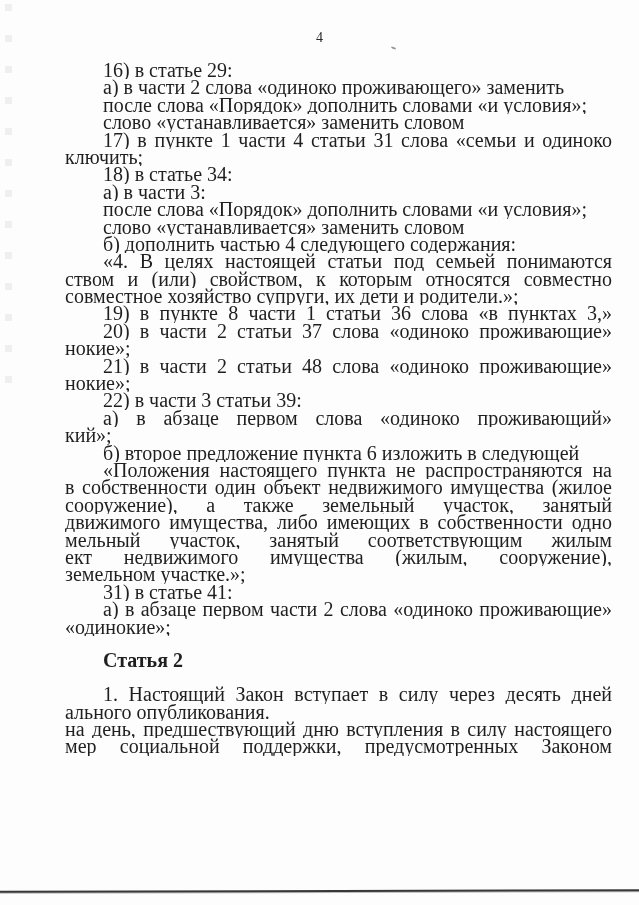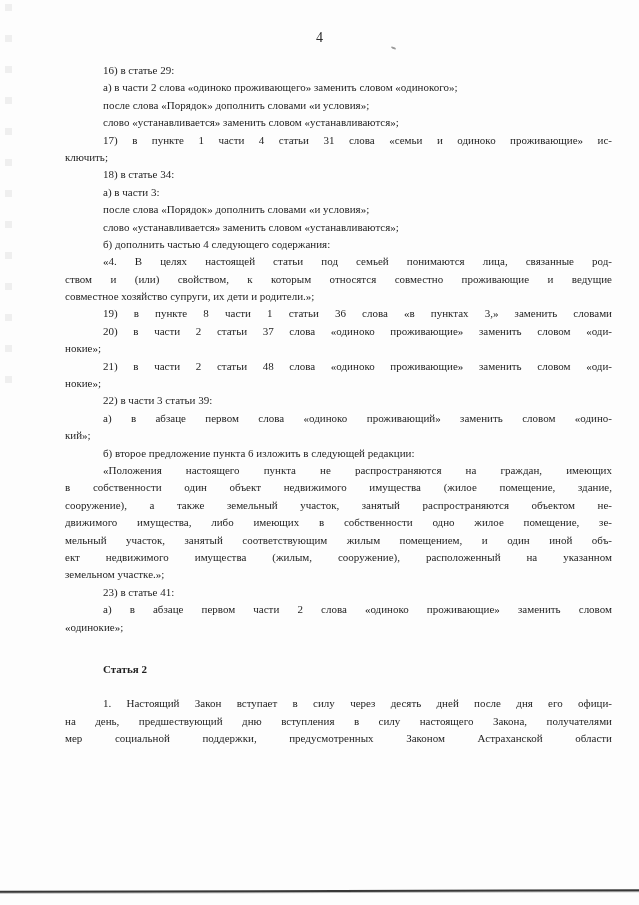--- a/index.html
+++ b/index.html
@@ -19,31 +19,31 @@
     width: 100%;
     text-align: center;
     font-size: 14px;
     color: #2a2a2a;
   }
   .doc-body {
     position: absolute;
     left: 65px;
     top: 62px;
     width: 547px;
-    font-size: 11px;
+    font-size: 20px;
     line-height: 17.4px;
   }
   .ln {
     height: 17.4px;
     overflow: hidden;
     white-space: normal;
   }
   .i { text-indent: 38px; }
   .j { text-align: justify; text-align-last: justify; text-justify: inter-word; }
-  .heading { font-weight: bold; margin-top: 25px; }
+  .heading { font-weight: bold; margin-top: 16px; }
   .first-after-heading { margin-top: 17px; }
   .edge-marks {
     position: absolute;
     left: 5px;
     top: 4px;
     width: 7px;
     height: 382px;
     background: repeating-linear-gradient(to bottom, #efefef 0px 7px, rgba(0,0,0,0) 7px 31px);
   }
   .speck {
@@ -101,26 +101,27 @@
     <div class="ln i j">а) в абзаце первом слова «одиноко проживающий» заменить словом «одино-</div>
     <div class="ln">кий»;</div>
     <div class="ln i">б) второе предложение пункта 6 изложить в следующей редакции:</div>
     <div class="ln i j">«Положения настоящего пункта не распространяются на граждан, имеющих</div>
     <div class="ln j">в собственности один объект недвижимого имущества (жилое помещение, здание,</div>
     <div class="ln j">сооружение), а также земельный участок, занятый распространяются объектом не-</div>
     <div class="ln j">движимого имущества, либо имеющих в собственности одно жилое помещение, зе-</div>
     <div class="ln j">мельный участок, занятый соответствующим жилым помещением, и один иной объ-</div>
     <div class="ln j">ект недвижимого имущества (жилым, сооружение), расположенный на указанном</div>
     <div class="ln">земельном участке.»;</div>
-    <div class="ln i">23) в статье 41:</div>
+    <div class="ln i">31) в статье 41:</div>
     <div class="ln i j">а) в абзаце первом части 2 слова «одиноко проживающие» заменить словом</div>
     <div class="ln">«одинокие»;</div>
 
     <div class="ln i heading">Статья 2</div>
 
     <div class="ln i j first-after-heading">1. Настоящий Закон вступает в силу через десять дней после дня его офици-</div>
+    <div class="ln">ального опубликования.</div>
     <div class="ln j">на день, предшествующий дню вступления в силу настоящего Закона, получателями</div>
     <div class="ln j">мер социальной поддержки, предусмотренных Законом Астраханской области</div>
   </div>
 
   <div class="bottom-line"></div>
 
 </div>
 
 </body></html>

